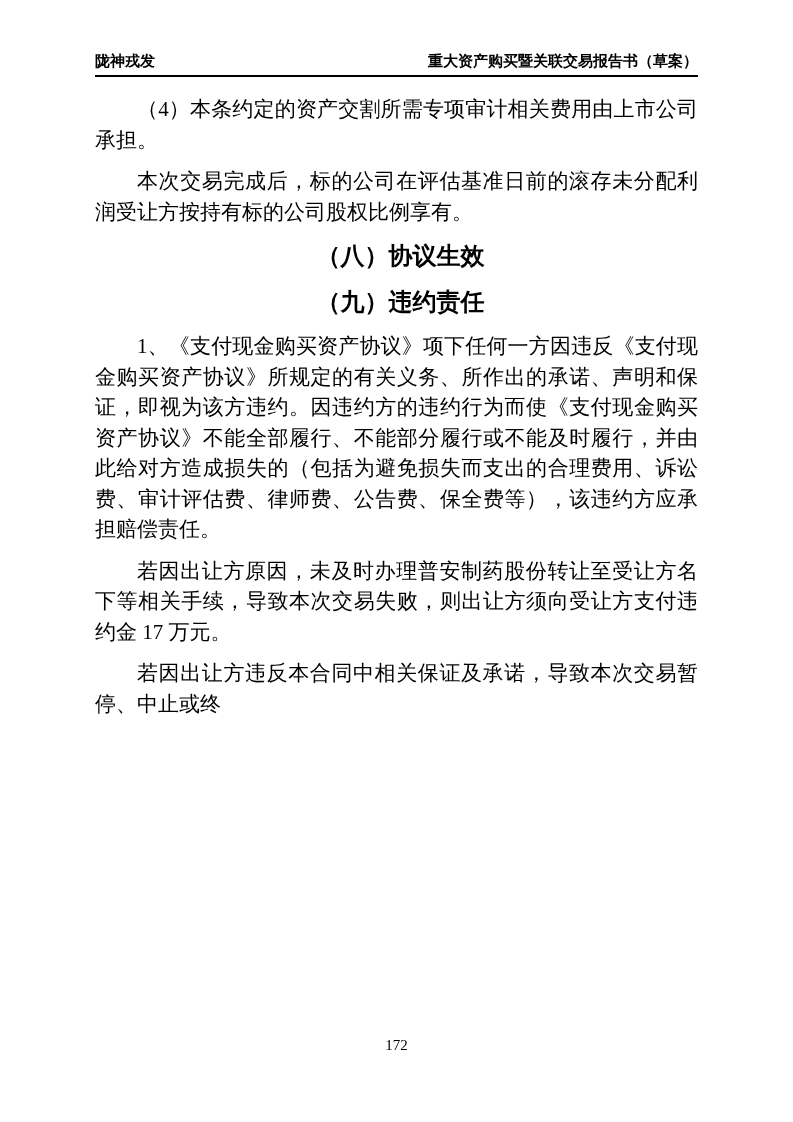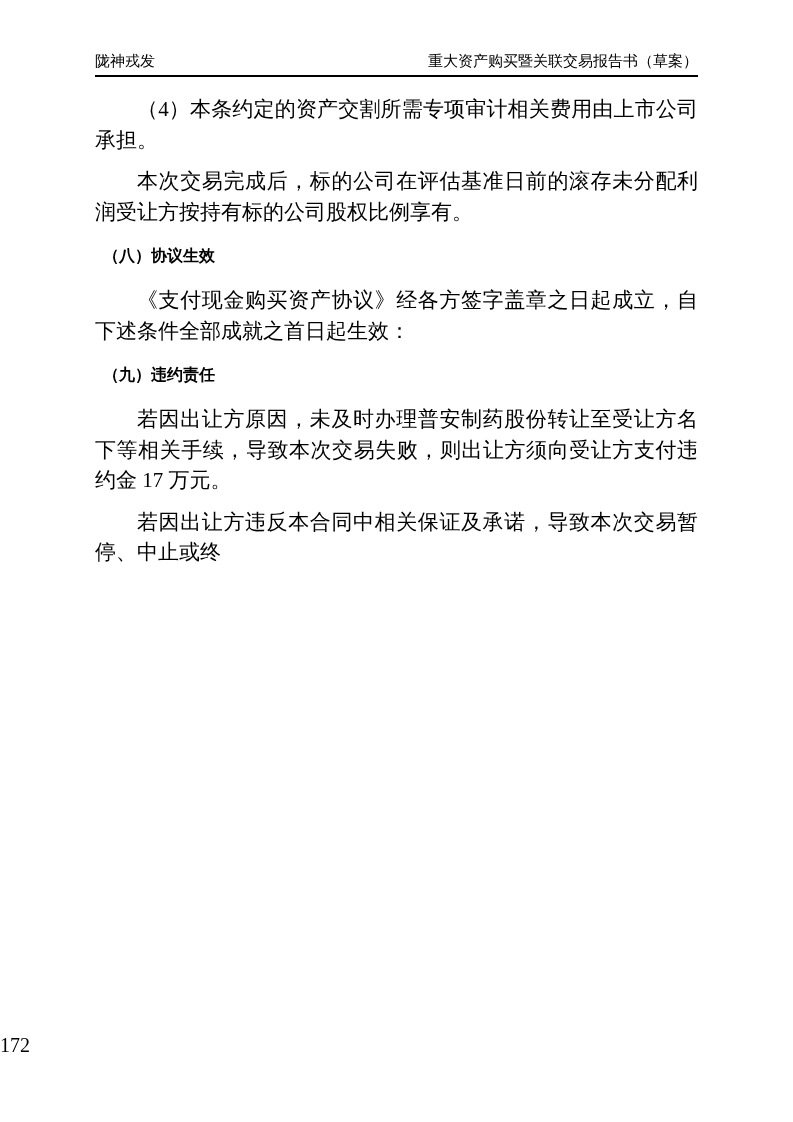--- a/index.html
+++ b/index.html
@@ -20,68 +20,70 @@
   .page-header {
     margin: 0 95px;
     padding-top: 53px;
     padding-bottom: 5px;
     display: flex;
     justify-content: space-between;
     align-items: flex-end;
     border-bottom: 2px solid #000000;
     font-size: 15px;
     line-height: 17px;
+    font-weight: bold;
   }
   .doc-body {
     margin: 0 95px;
     padding-top: 17px;
     font-size: 21px;
     line-height: 30.5px;
     text-align: justify;
   }
   .doc-body p {
     margin: 0 0 11px 0;
     text-indent: 2em;
   }
   .doc-body p.no-indent {
     text-indent: 0;
   }
   .doc-body h3 {
     font-family: "DejaVu Sans", "Liberation Sans", sans-serif;
     font-weight: bold;
-    font-size: 16px;
+    font-size: 24px;
     line-height: 34px;
     margin: 12px 0 12px 8px;
     text-indent: 0;
-    text-align: left;
+    text-align: center;
   }
   .page-footer {
     position: absolute;
     top: 1036px;
     left: 0;
     width: 100%;
-    font-size: 20px;
+    text-align: center;
+    font-size: 15px;
     line-height: 18px;
   }
 </style>
 </head>
 <body>
 
 <div class="page">
 
   <div class="page-header">
     <span>陇神戎发</span>
     <span>重大资产购买暨关联交易报告书（草案）</span>
   </div>
 
   <div class="doc-body">
     <p>（4）本条约定的资产交割所需专项审计相关费用由上市公司承担。</p>
     <p>本次交易完成后，标的公司在评估基准日前的滚存未分配利润受让方按持有标的公司股权比例享有。</p>
     <h3>（八）协议生效</h3>
-    <p>《支付现金购买资产协议》经各方签字盖章之日起成立，自下述条件全部成就之首日起生效：</p>
     <h3>（九）违约责任</h3>
+    <p>1、《支付现金购买资产协议》项下任何一方因违反《支付现金购买资产协议》所规定的有关义务、所作出的承诺、声明和保证，即视为该方违约。因违约方的违约行为而使《支付现金购买资产协议》不能全部履行、不能部分履行或不能及时履行，并由此给对方造成损失的（包括为避免损失而支出的合理费用、诉讼费、审计评估费、律师费、公告费、保全费等），该违约方应承担赔偿责任。</p>
     <p>若因出让方原因，未及时办理普安制药股份转让至受让方名下等相关手续，导致本次交易失败，则出让方须向受让方支付违约金 17 万元。</p>
     <p>若因出让方违反本合同中相关保证及承诺，导致本次交易暂停、中止或终</p>
   </div>
 
   <div class="page-footer">172</div>
 
 </div>
 
 </body></html>

